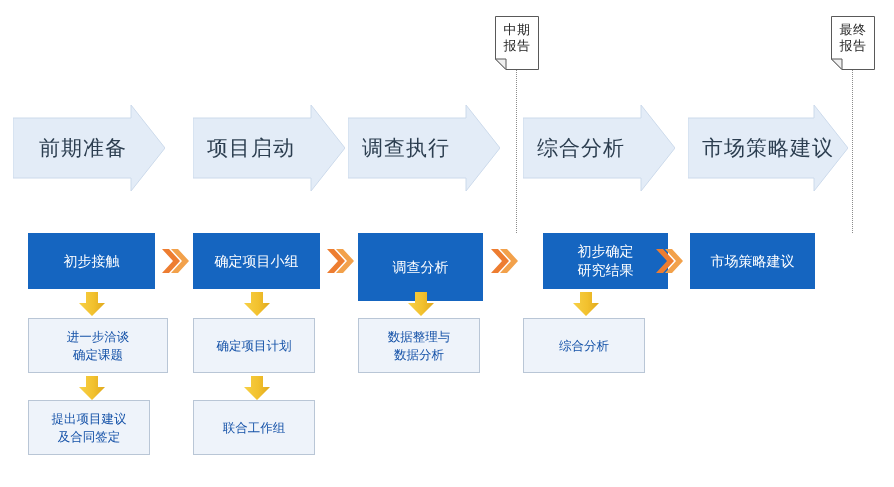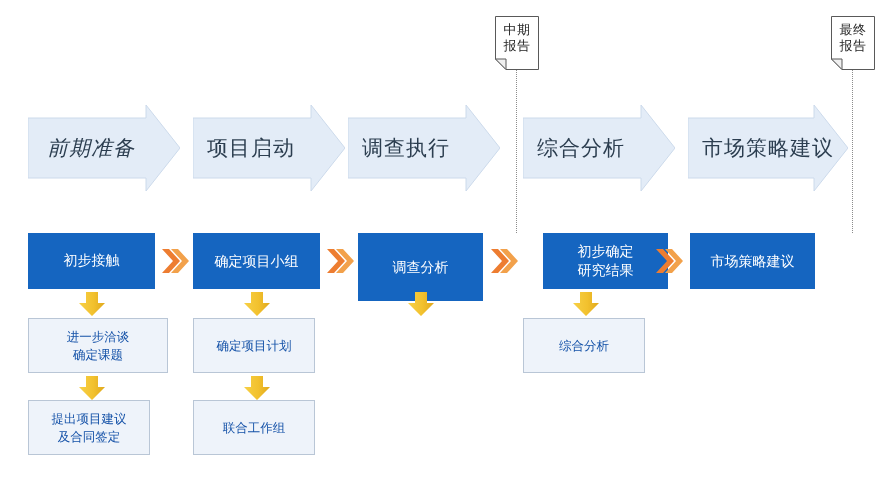--- a/index.html
+++ b/index.html
@@ -130,21 +130,21 @@
       <path d="M0.5,0.5 H43.5 V53.5 H11 L0.5,43 Z" fill="#ffffff" stroke="#595959" stroke-width="1"></path>
       <path d="M0.5,43 H11 V53.5 Z" fill="#f0f0f0" stroke="#595959" stroke-width="1"></path>
     </svg>
     <div class="note-label">最终
 报告</div>
   </div>
 
   <div class="guide-line" style="left:516px; top:70px; height:163px;"></div>
   <div class="guide-line" style="left:852px; top:70px; height:163px;"></div>
 
-  <div class="stage-arrow" style="left:28px; top:105px; width:152px; height:86px; padding-left:19px;font-style:italic;">
+  <div class="stage-arrow" style="left:13px; top:105px; width:152px; height:86px; padding-left:26px;">
     <svg class="stage-svg" width="152" height="86" viewBox="0 0 152 86">
       <path d="M0,13 H118 V0 L152,43 L118,86 V73 H0 Z" fill="#e3ecf7" stroke="#ccdaeb" stroke-width="1"></path>
     </svg>
     <span class="stage-label">前期准备</span>
   </div>
 
   <div class="stage-arrow" style="left:193px; top:105px; width:152px; height:86px; padding-left:14px;">
     <svg class="stage-svg" width="152" height="86" viewBox="0 0 152 86">
       <path d="M0,13 H118 V0 L152,43 L118,86 V73 H0 Z" fill="#e3ecf7" stroke="#ccdaeb" stroke-width="1"></path>
     </svg>
@@ -165,21 +165,21 @@
     <span class="stage-label">综合分析</span>
   </div>
 
   <div class="stage-arrow" style="left:688px; top:105px; width:160px; height:86px; padding-left:14px;">
     <svg class="stage-svg" width="160" height="86" viewBox="0 0 160 86">
       <path d="M0,13 H126 V0 L160,43 L126,86 V73 H0 Z" fill="#e3ecf7" stroke="#ccdaeb" stroke-width="1"></path>
     </svg>
     <span class="stage-label">市场策略建议</span>
   </div>
 
-  <div class="step-box" style="left:28px; top:233px; width:127px; height:56px;font-family:Liberation Mono, monospace;">初步接触</div>
+  <div class="step-box" style="left:28px; top:233px; width:127px; height:56px;">初步接触</div>
 
   <div class="step-box" style="left:193px; top:233px; width:127px; height:56px;">确定项目小组</div>
 
   <div class="step-box" style="left:358px; top:233px; width:125px; height:68px;">调查分析</div>
 
   <div class="step-box" style="left:523px; top:233px; width:125px; height:56px;margin-left:20px;">初步确定
 研究结果</div>
 
   <div class="step-box" style="left:690px; top:233px; width:125px; height:56px;">市场策略建议</div>
 
@@ -256,20 +256,22 @@
         <stop offset="100%" stop-color="#E0A81C"></stop>
       </linearGradient>
         </defs>
       <path d="M7,0 H19 V11 H26 L13,24 L0,11 H7 Z" fill="url(#ga4)"></path>
     </svg>
   </div>
 
   <div class="sub-box" style="left:28px; top:318px; width:140px; height:55px;">进一步洽谈
 确定课题</div>
   <div class="sub-box" style="left:193px; top:318px; width:122px; height:55px;">确定项目计划</div>
+  <div class="sub-box" style="left:358px; top:318px; width:122px; height:55px;">数据整理与
+数据分析</div>
   <div class="sub-box" style="left:523px; top:318px; width:122px; height:55px;">综合分析</div>
 
   <div class="down-arrow" style="left:79px; top:376px;">
     <svg width="26" height="24" viewBox="0 0 26 24">
       <defs>
           <linearGradient id="gb1" x1="0" y1="0" x2="1" y2="0">
         <stop offset="0%" stop-color="#F7D046"></stop>
         <stop offset="55%" stop-color="#F2C12E"></stop>
         <stop offset="100%" stop-color="#E0A81C"></stop>
       </linearGradient>

